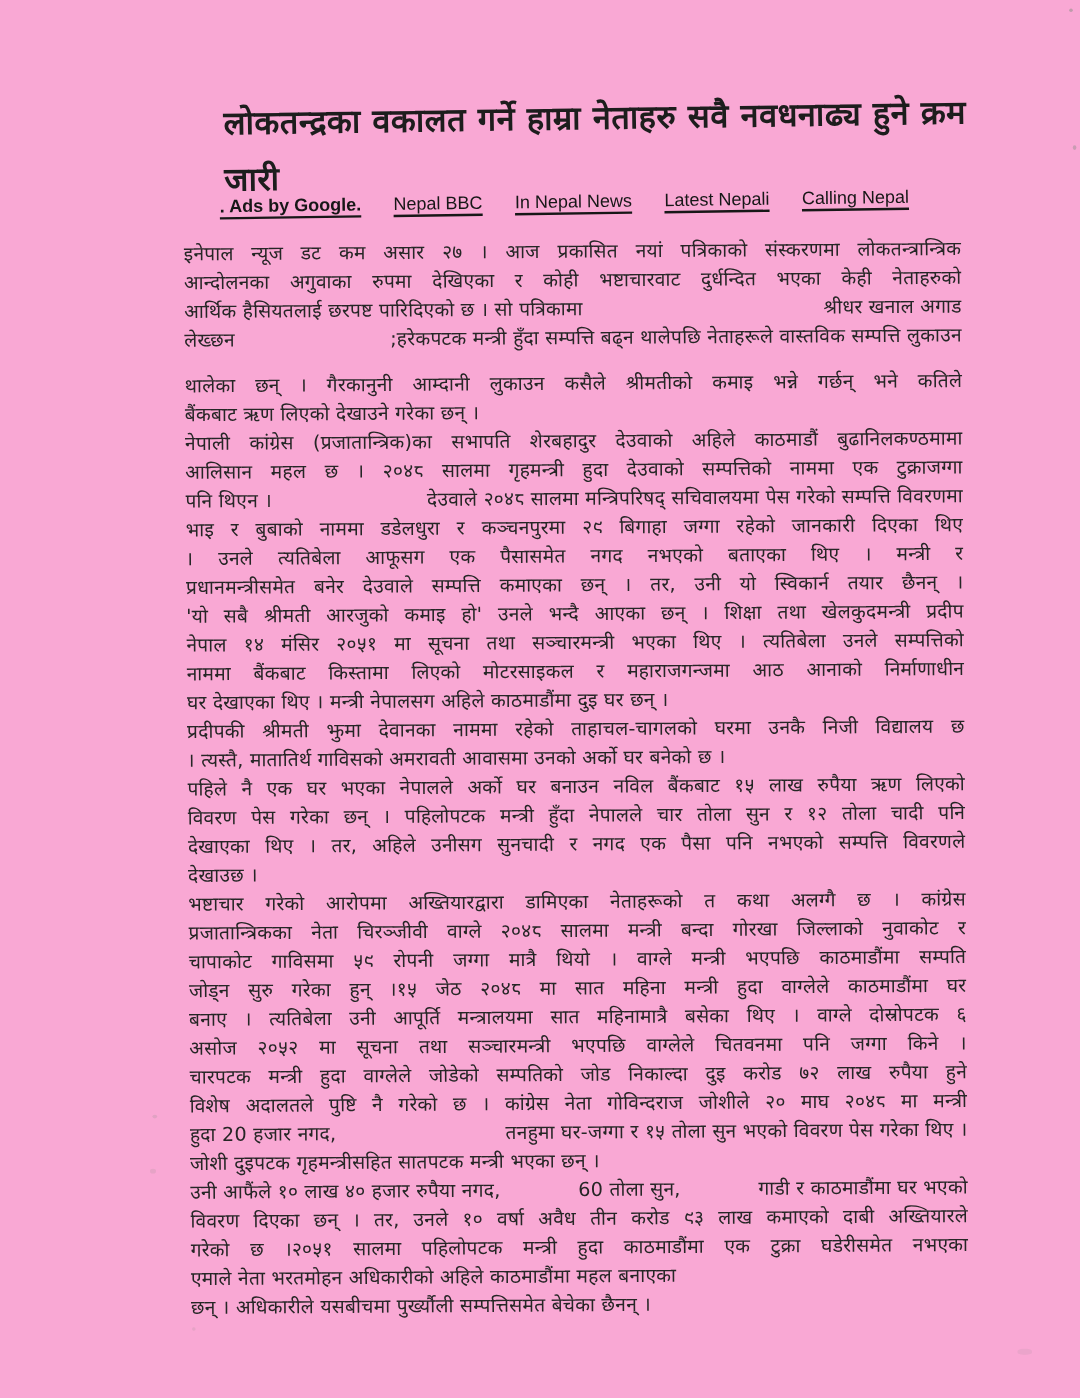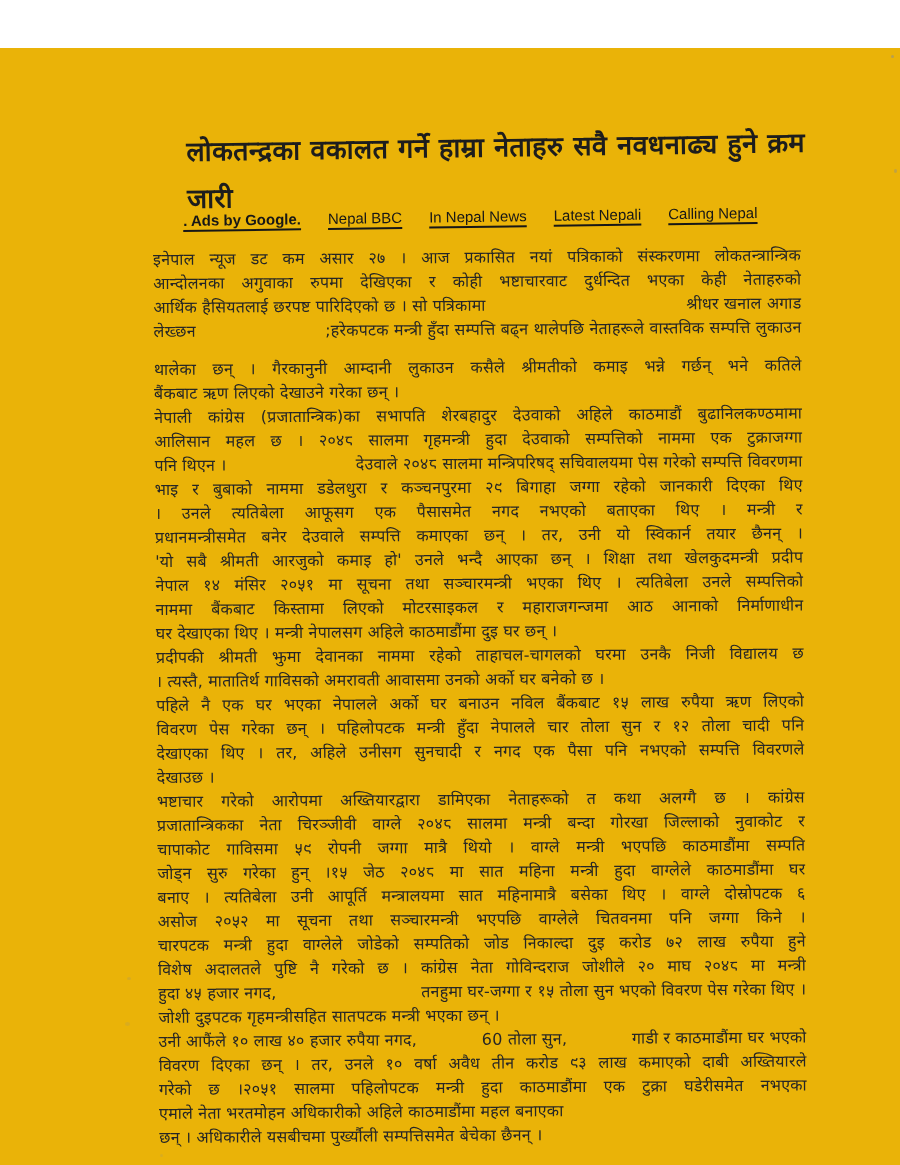--- a/index.html
+++ b/index.html
@@ -3,22 +3,21 @@
 <meta charset="utf-8">
 <style>
   html,body { margin:0; padding:0; }
   body {
     width:900px; height:1165px; position:relative;
     background:#ffffff;
     font-family:"DejaVu Sans", sans-serif;
   }
   .page {
     position:absolute; inset:0; overflow:hidden;
-    background:#eab308;
-    margin-top:48px;
+    background:#f9a8d4;
   }
   
   .title-block {
     position:absolute; left:186px; top:80px; width:620px;
     transform:rotate(-0.85deg); transform-origin:left top;
   }
   .title-line {
     font-family:"DejaVu Sans", sans-serif;
     font-size:27px; font-weight:600; line-height:47px;
     color:#1d1d1d; letter-spacing:0.4px; white-space:nowrap;
@@ -129,21 +128,21 @@
       <div class="para">
         <div class="line">भष्टाचार गरेको आरोपमा अख्तियारद्वारा डामिएका नेताहरूको त कथा अलग्गै छ । कांग्रेस</div>
         <div class="line">प्रजातान्त्रिकका नेता चिरञ्जीवी वाग्ले २०४८ सालमा मन्त्री बन्दा गोरखा जिल्लाको नुवाकोट र</div>
         <div class="line">चापाकोट गाविसमा ५९ रोपनी जग्गा मात्रै थियो । वाग्ले मन्त्री भएपछि काठमाडौंमा सम्पति</div>
         <div class="line">जोड्न सुरु गरेका हुन् ।१५ जेठ २०४८ मा सात महिना मन्त्री हुदा वाग्लेले काठमाडौंमा घर</div>
         <div class="line">बनाए । त्यतिबेला उनी आपूर्ति मन्त्रालयमा सात महिनामात्रै बसेका थिए । वाग्ले दोस्रोपटक ६</div>
         <div class="line">असोज २०५२ मा सूचना तथा सञ्चारमन्त्री भएपछि वाग्लेले चितवनमा पनि जग्गा किने ।</div>
         <div class="line">चारपटक मन्त्री हुदा वाग्लेले जोडेको सम्पतिको जोड निकाल्दा दुइ करोड ७२ लाख रुपैया हुने</div>
         <div class="line">विशेष अदालतले पुष्टि नै गरेको छ । कांग्रेस नेता गोविन्दराज जोशीले २० माघ २०४८ मा मन्त्री</div>
         <div class="line split">
-          <span>हुदा ४५ हजार नगद,</span>
+          <span>हुदा 20 हजार नगद,</span>
           <span>तनहुमा घर-जग्गा र १५ तोला सुन भएको विवरण पेस गरेका थिए ।</span>
         </div>
         <div class="line nj">जोशी दुइपटक गृहमन्त्रीसहित सातपटक मन्त्री भएका छन् ।</div>
       </div>
       <div class="para">
         <div class="line split">
           <span>उनी आफैंले १० लाख ४० हजार रुपैया नगद,</span>
           <span>60 तोला सुन,</span>
           <span>गाडी र काठमाडौंमा घर भएको</span>
         </div>

